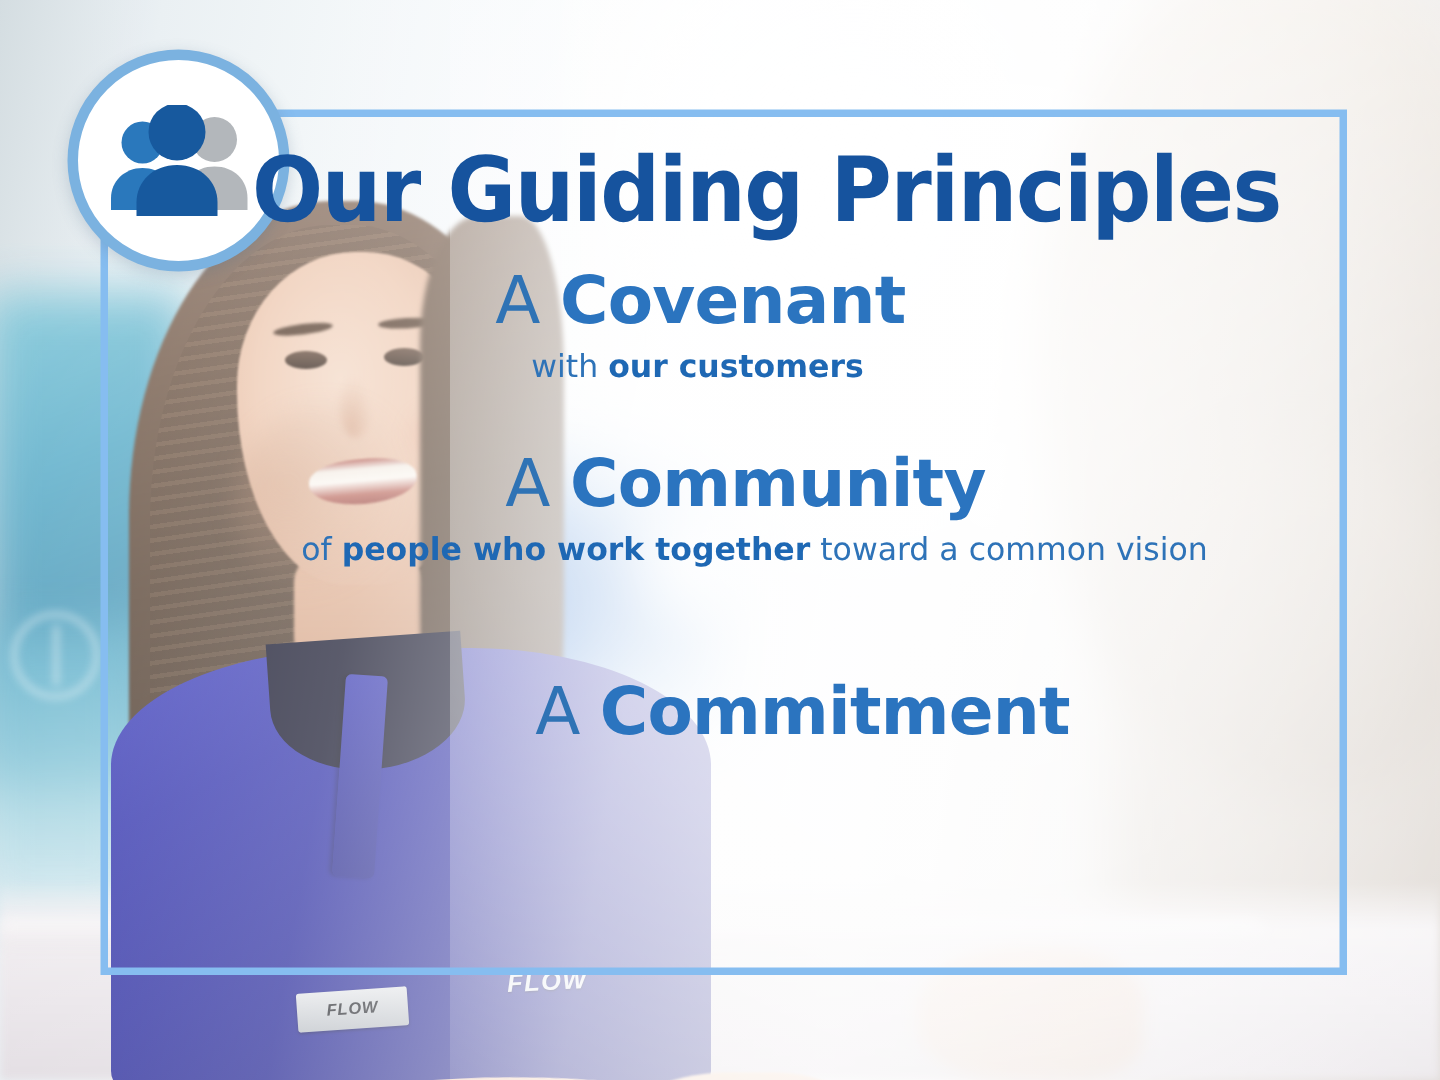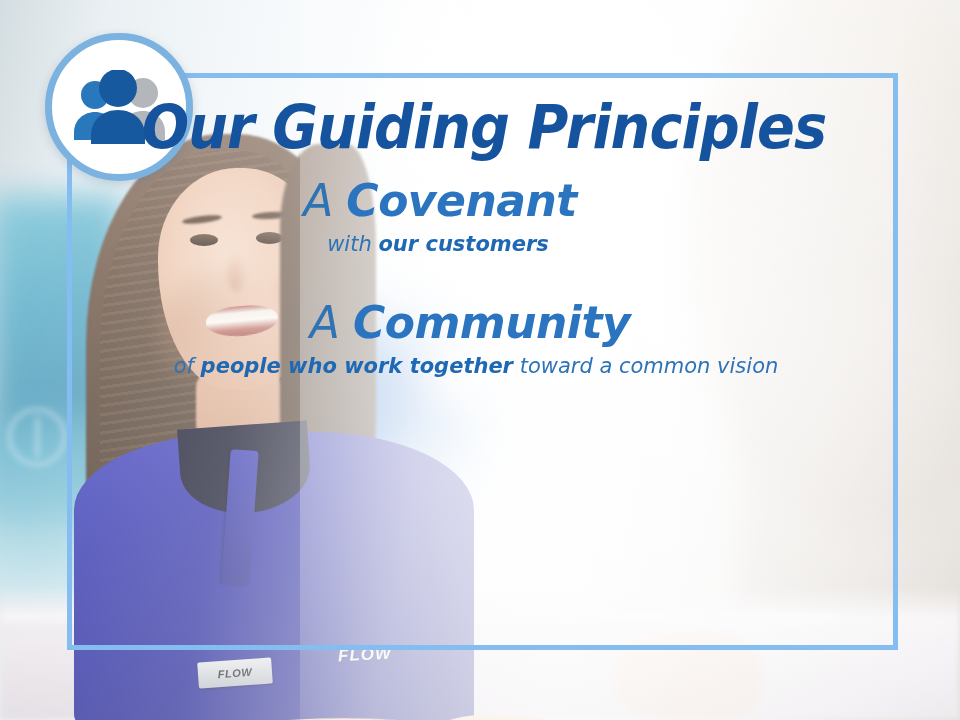--- a/index.html
+++ b/index.html
@@ -300,22 +300,22 @@
     border: 7px solid #7bb2e0;
     box-sizing: border-box;
     box-shadow: 0 3px 10px rgba(80,110,140,.25);
     display: flex; align-items: center; justify-content: center;
   }
   .badge-circle svg { display:block; }
 
   
   .content {
     position: absolute;
-    left: 104px; top: 73px;
-    width: 760px; height: 577px; font-style: italic;
+    left: 131px; top: 73px;
+    width: 760px; height: 577px;
   }
   .title {
     position: absolute;
     left: 0; top: 24px;
     width: 760px;
     text-align: center;
     font-family: "DejaVu Sans", "Liberation Sans", sans-serif;
     font-size: 60px;
     font-weight: 700;
     letter-spacing: -1px;
@@ -437,16 +437,20 @@
 
     <div class="block block-2">
       <div class="head">
         <span class="a">A</span>
         <span class="kw">Community</span>
       </div>
       <div class="sub"><span>of </span><b>people who work together</b><span> toward a common vision</span></div>
     </div>
 
     <div class="block block-3">
+      <div class="head">
+        <span class="a">A</span>
+        <span class="kw">Commitment</span>
+      </div>
     </div>
 
   </div>
 </div>
 
 </body></html>

